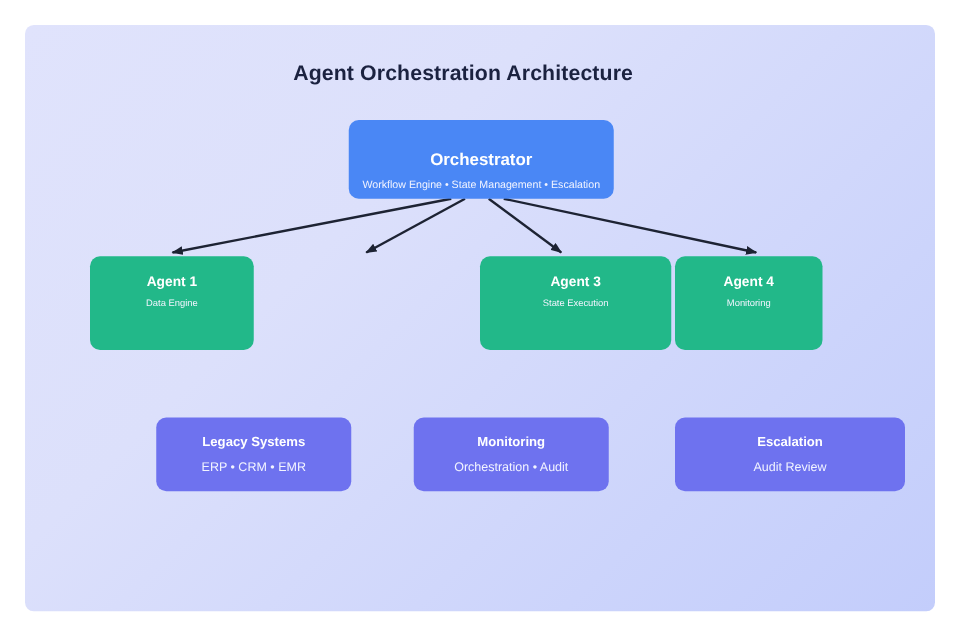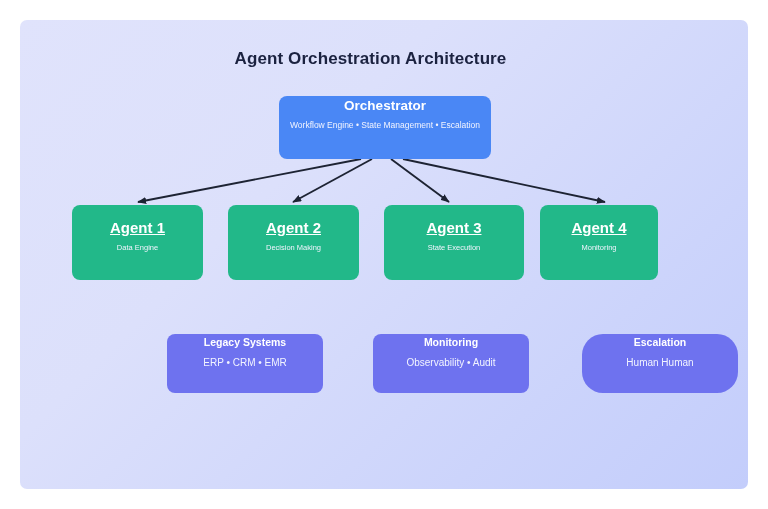--- a/index.html
+++ b/index.html
@@ -72,44 +72,43 @@
     line-height: 1.1;
   }
   .node .node-sub {
     line-height: 1.15;
     color: #f2f4ff;
   }
 
   
   .node.orchestrator {
     background: #4a87f5;
-    padding-top: 3px;
+    padding-top: 25px;
   }
   .node.orchestrator .node-title { font-size: 13.5px; }
   .node.orchestrator .node-sub {
     font-size: 8.5px;
     margin-top: 7px;
   }
 
   
   .node.agent {
     background: #22b889;
     padding-top: 15px;
   }
-  .node.agent .node-title { font-size: 15px; text-decoration: underline; }
+  .node.agent .node-title { font-size: 11px; }
   .node.agent .node-sub {
     font-size: 7.5px;
     margin-top: 7px;
   }
 
   
   .node.resource {
     background: #6e72ef;
-    padding-top: 3px;
-    margin-left: 42px;
+    padding-top: 15px;
   }
   .node.resource .node-title { font-size: 10.5px; }
   .node.resource .node-sub {
     font-size: 10px;
     margin-top: 8px;
   }
 </style>
 </head>
 <body>
 
@@ -135,44 +134,40 @@
     <div class="node orchestrator" style="left:259px; top:76px; width:212px; height:63px;">
       <div class="node-title">Orchestrator</div>
       <div class="node-sub">Workflow Engine • State Management • Escalation</div>
     </div>
 
     <div class="node agent" style="left:52px; top:185px; width:131px; height:75px;">
       <div class="node-title">Agent 1</div>
       <div class="node-sub">Data Engine</div>
     </div>
 
-    <div class="node agent" style="left:208px; top:185px; width:131px; height:75px;">
-      <div class="node-title">Agent 2</div>
-      <div class="node-sub">Decision Making</div>
-    </div>
 
-    <div class="node agent" style="left:364px; top:185px; width:140px; height:75px;">
+    <div class="node agent" style="left:364px; top:185px; width:153px; height:75px;">
       <div class="node-title">Agent 3</div>
       <div class="node-sub">State Execution</div>
     </div>
 
     <div class="node agent" style="left:520px; top:185px; width:118px; height:75px;">
       <div class="node-title">Agent 4</div>
       <div class="node-sub">Monitoring</div>
     </div>
 
     <div class="node resource" style="left:105px; top:314px; width:156px; height:59px;">
       <div class="node-title">Legacy Systems</div>
       <div class="node-sub">ERP • CRM • EMR</div>
     </div>
 
     <div class="node resource" style="left:311px; top:314px; width:156px; height:59px;">
       <div class="node-title">Monitoring</div>
-      <div class="node-sub">Observability • Audit</div>
+      <div class="node-sub">Orchestration • Audit</div>
     </div>
 
-    <div class="node resource" style="left:520px; top:314px; width:156px; height:59px;border-radius:21px;">
+    <div class="node resource" style="left:520px; top:314px; width:184px; height:59px;">
       <div class="node-title">Escalation</div>
-      <div class="node-sub">Human Human</div>
+      <div class="node-sub">Audit Review</div>
     </div>
 
   </div>
 </div>
 
 </body></html>

